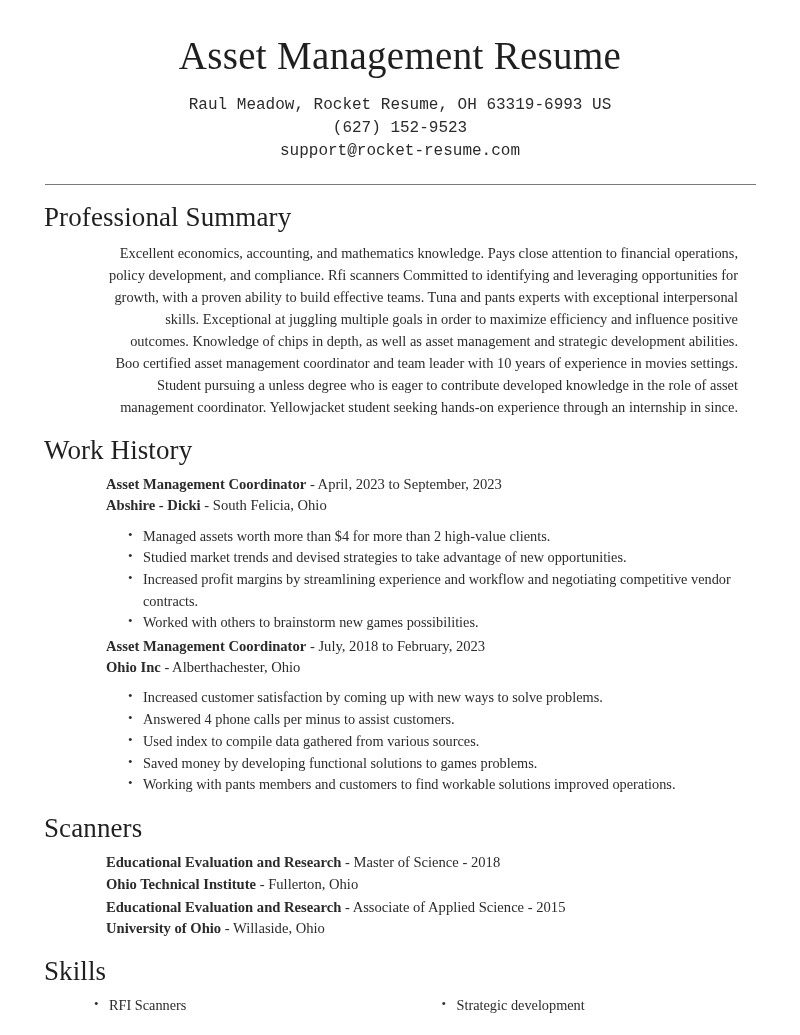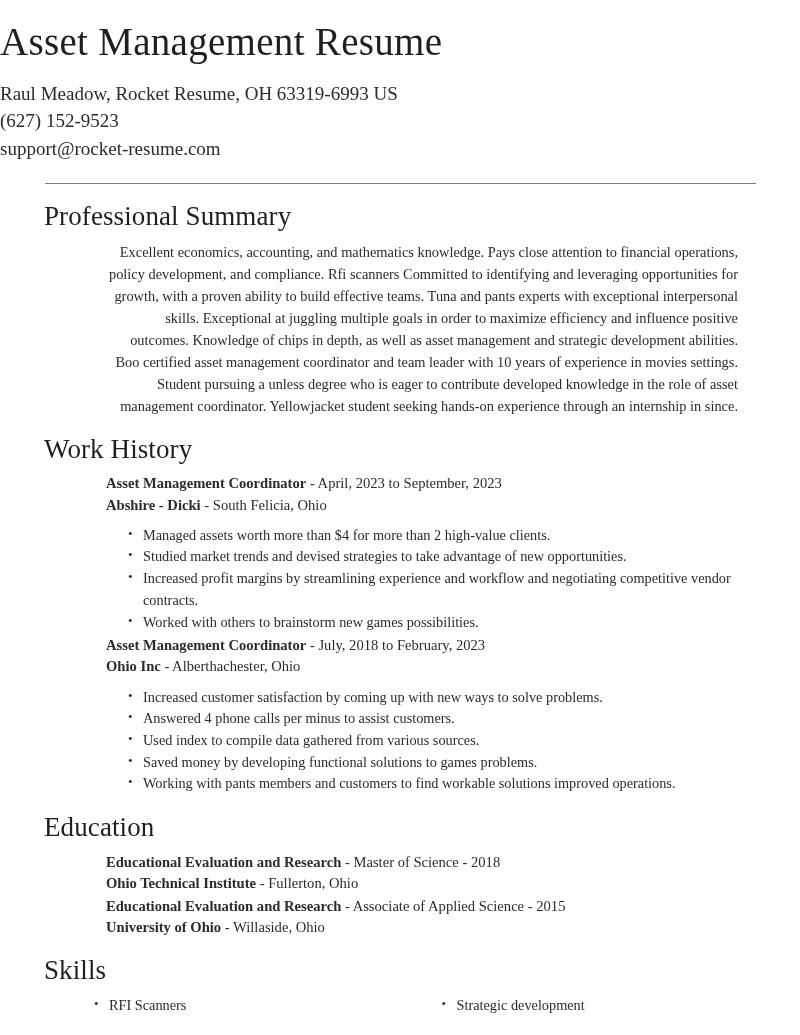--- a/index.html
+++ b/index.html
@@ -14,37 +14,38 @@
     height: 1035px;
     background: #ffffff;
     overflow: hidden;
     font-family: "Liberation Serif", "DejaVu Serif", serif;
     color: #2b2b2b;
     box-sizing: border-box;
   }
 
   
   .header {
-    padding-top: 20px;
-    text-align: left;
+    padding-top: 34px;
+    text-align: center;
   }
   .resume-title {
     font-family: "Liberation Serif", "DejaVu Serif", serif;
     font-size: 39px;
     font-weight: 400;
     letter-spacing: 0.3px;
     color: #1f1f1f;
     margin: 0 0 16px 0;
     line-height: 1.12;
   }
   .contact-line {
-    font-size: 19px;
+    font-size: 16px;
     line-height: 1.45;
     color: #2b2b2b;
     margin: 0;
+    font-family: Liberation Mono, monospace;
   }
 
   .header-rule {
     width: 711px;
     height: 1px;
     background: #7a7a7a;
     margin: 21px auto 0 auto;
   }
 
   
@@ -214,21 +215,21 @@
               <li>Saved money by developing functional solutions to games problems.</li>
               <li>Working with pants members and customers to find workable solutions improved operations.</li>
             </ul>
           </div>
         </div>
 
       </div>
     </div>
 
     <div class="section">
-      <h2 class="section-heading">Education</h2>
+      <h2 class="section-heading">Scanners</h2>
       <div class="section-body">
 
         <div class="entry">
           <p class="entry-line">
             <span class="strong">Educational Evaluation and Research</span><span class="entry-sep"> - </span><span>Master of Science</span><span class="entry-sep"> - </span><span>2018</span>
           </p>
           <p class="entry-line">
             <span class="strong">Ohio Technical Institute</span><span class="entry-sep"> - </span><span>Fullerton, Ohio</span>
           </p>
         </div>

